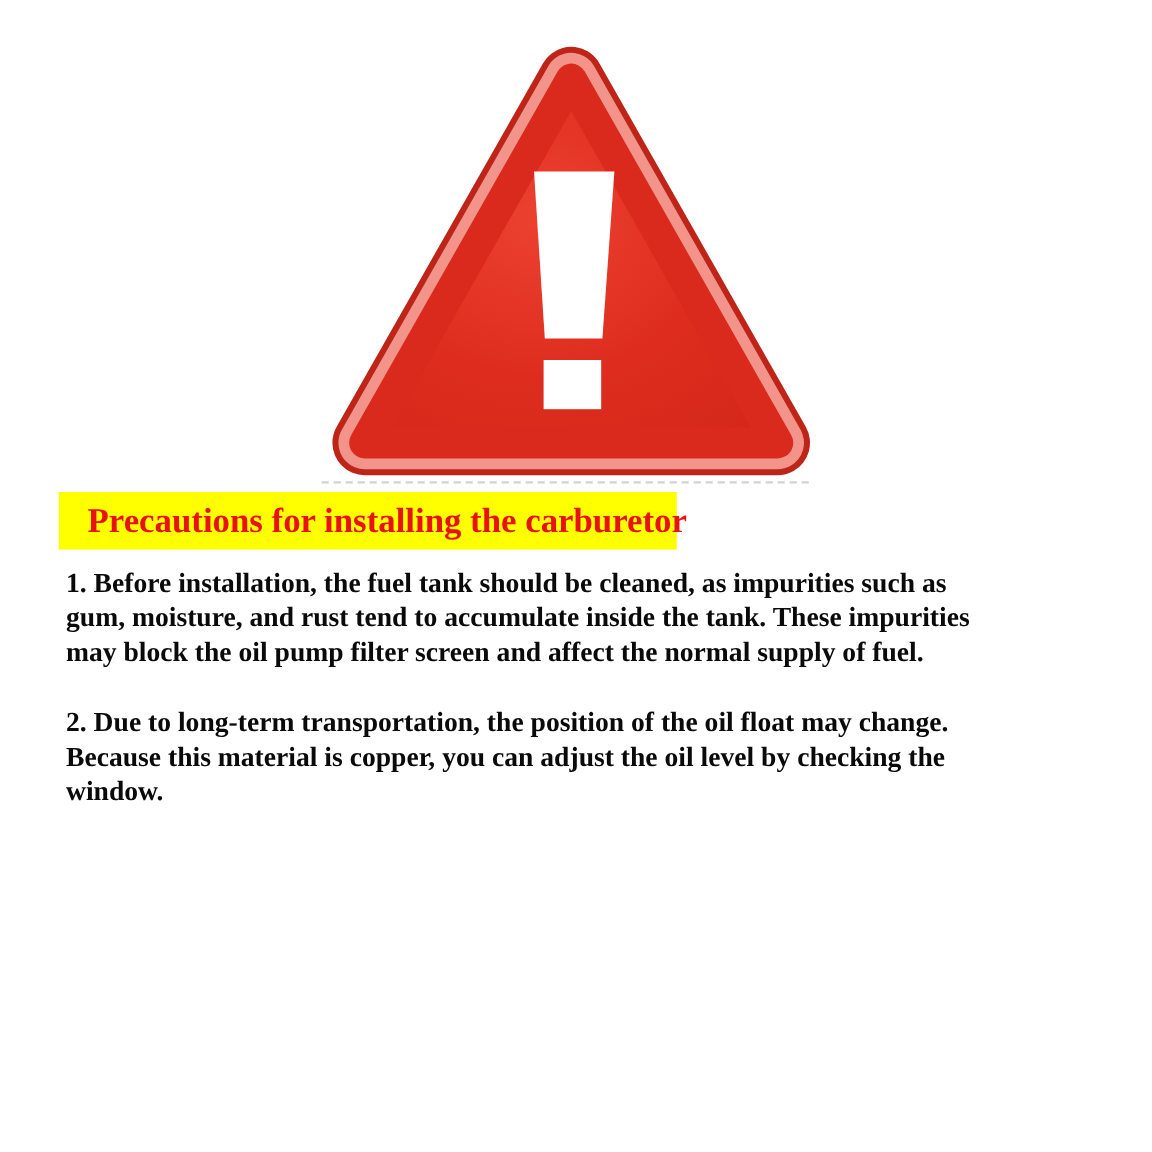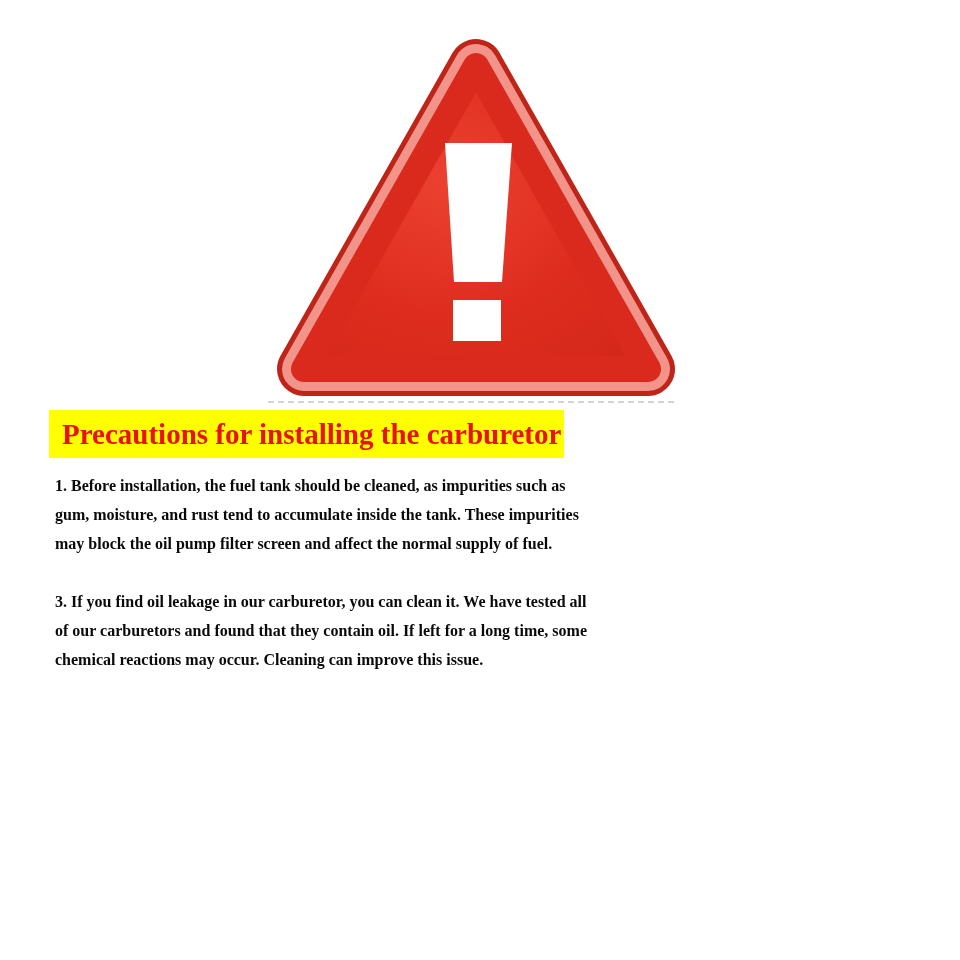--- a/index.html
+++ b/index.html
@@ -25,37 +25,37 @@
     border-top: 2px dashed #a8a8a8;
     opacity: 0.5;
   }
 
   .heading {
     position: absolute;
     left: 49px; top: 410px;
     width: 515px; height: 48px;
     box-sizing: border-box;
     margin: 0;
-    padding-left: 13px;
+    padding-left: 24px;
     background: #ffff00;
     color: #e81212;
     font-size: 29px;
     font-weight: bold;
     line-height: 48px;
     white-space: nowrap;
   }
 
   .body-text {
     position: absolute;
     left: 55px; top: 471px;
     width: 890px;
   }
   .body-text p {
     margin: 0 0 29px 0;
-    font-size: 16px;
+    font-size: 23px;
     font-weight: bold;
     line-height: 29px;
     color: #0a0a0a;
     white-space: pre;
   }
 </style>
 </head>
 <body>
 
 <div class="page">
@@ -78,18 +78,18 @@
   </svg>
 
   <div class="shadow-dashes"></div>
 
   <h1 class="heading">Precautions for installing the carburetor</h1>
 
   <div class="body-text">
     <p>1. Before installation, the fuel tank should be cleaned, as impurities such as
 gum, moisture, and rust tend to accumulate inside the tank. These impurities
 may block the oil pump filter screen and affect the normal supply of fuel.</p>
-    <p>3. If you find oil leakage in our carburetor, you can clean it. We have tested all
-of our carburetors and found that they contain oil. If left for a long time, some
-chemical reactions may occur. Cleaning can improve this issue.</p>
+    <p>2. Due to long-term transportation, the position of the oil float may change.
+Because this material is copper, you can adjust the oil level by checking the
+window.</p>
   </div>
 
 </div>
 
 </body></html>

